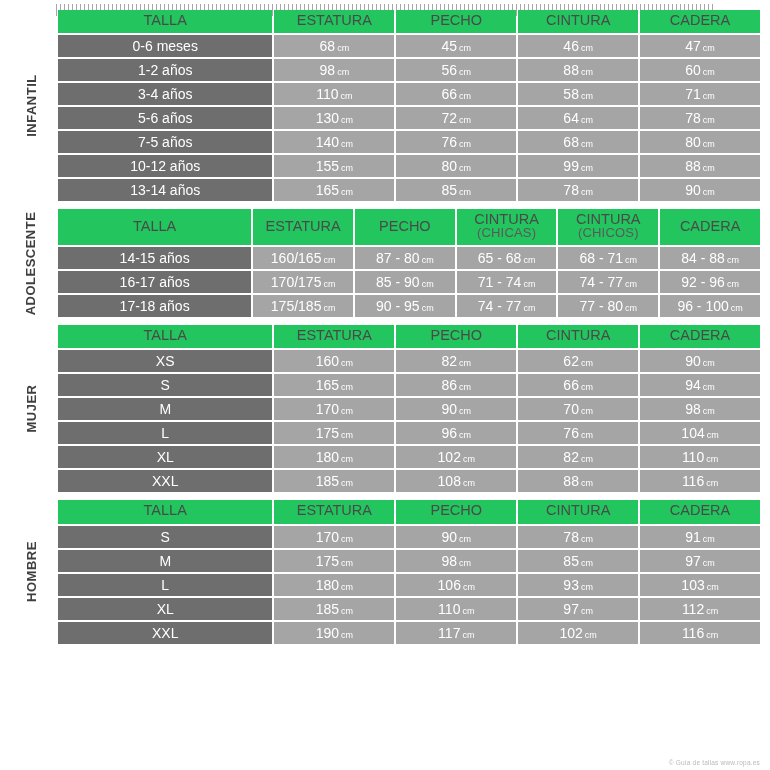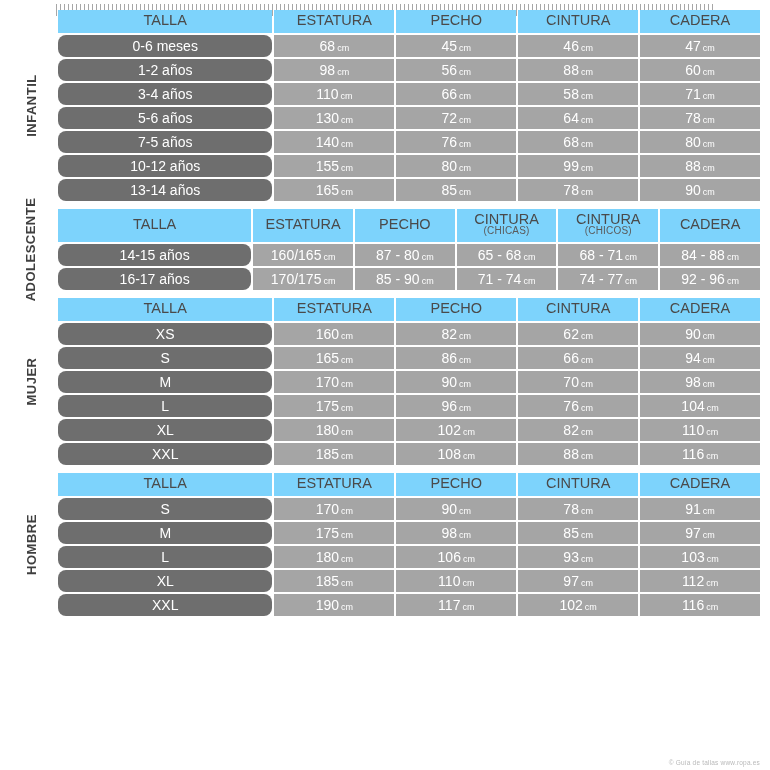--- a/index.html
+++ b/index.html
@@ -63,41 +63,40 @@
     border-collapse: separate;
     border-spacing: 2px 2px;
     width: 100%;
     table-layout: fixed;
   }
   table.size-table th {
     font-weight: normal;
     font-size: 14.5px;
     color: #4a4a4a;
     padding: 3px 0 5px 0;
-    background: #7dd3fc;
+    background: #22c55e;
     line-height: 1.05;
   }
   th .sub {
     display: block;
-    font-size: 10px;
+    font-size: 13px;
     letter-spacing: 0.2px;
     color: #5a5a5a;
     margin-top: -1px;
   }
   table.size-table td {
     text-align: center;
     font-size: 14px;
     color: #ffffff;
     height: 22px;
     padding: 0;
     vertical-align: middle;
   }
   td.dark {
     background: #6e6e6e;
-    border-radius: 8px;
   }
   td.light {
     background: #a5a5a5;
   }
   td .unit {
     font-size: 9px;
     margin-left: 2px;
     letter-spacing: 0;
   }
   
@@ -214,20 +213,28 @@
               <td class="light col-val-wide"><span>84 - 88</span><span class="unit">cm</span></td>
             </tr>
             <tr>
               <td class="dark col-talla">16-17 años</td>
               <td class="light col-val-wide"><span>170/175</span><span class="unit">cm</span></td>
               <td class="light col-val-wide"><span>85 - 90</span><span class="unit">cm</span></td>
               <td class="light col-val-wide"><span>71 - 74</span><span class="unit">cm</span></td>
               <td class="light col-val-wide"><span>74 - 77</span><span class="unit">cm</span></td>
               <td class="light col-val-wide"><span>92 - 96</span><span class="unit">cm</span></td>
             </tr>
+            <tr>
+              <td class="dark col-talla">17-18 años</td>
+              <td class="light col-val-wide"><span>175/185</span><span class="unit">cm</span></td>
+              <td class="light col-val-wide"><span>90 - 95</span><span class="unit">cm</span></td>
+              <td class="light col-val-wide"><span>74 - 77</span><span class="unit">cm</span></td>
+              <td class="light col-val-wide"><span>77 - 80</span><span class="unit">cm</span></td>
+              <td class="light col-val-wide"><span>96 - 100</span><span class="unit">cm</span></td>
+            </tr>
           </tbody>
         </table>
       </div>
       <div class="section">
         <div class="side-label">
           <span>MUJER</span>
         </div>
         <table class="size-table">
           <thead>
             <tr>

